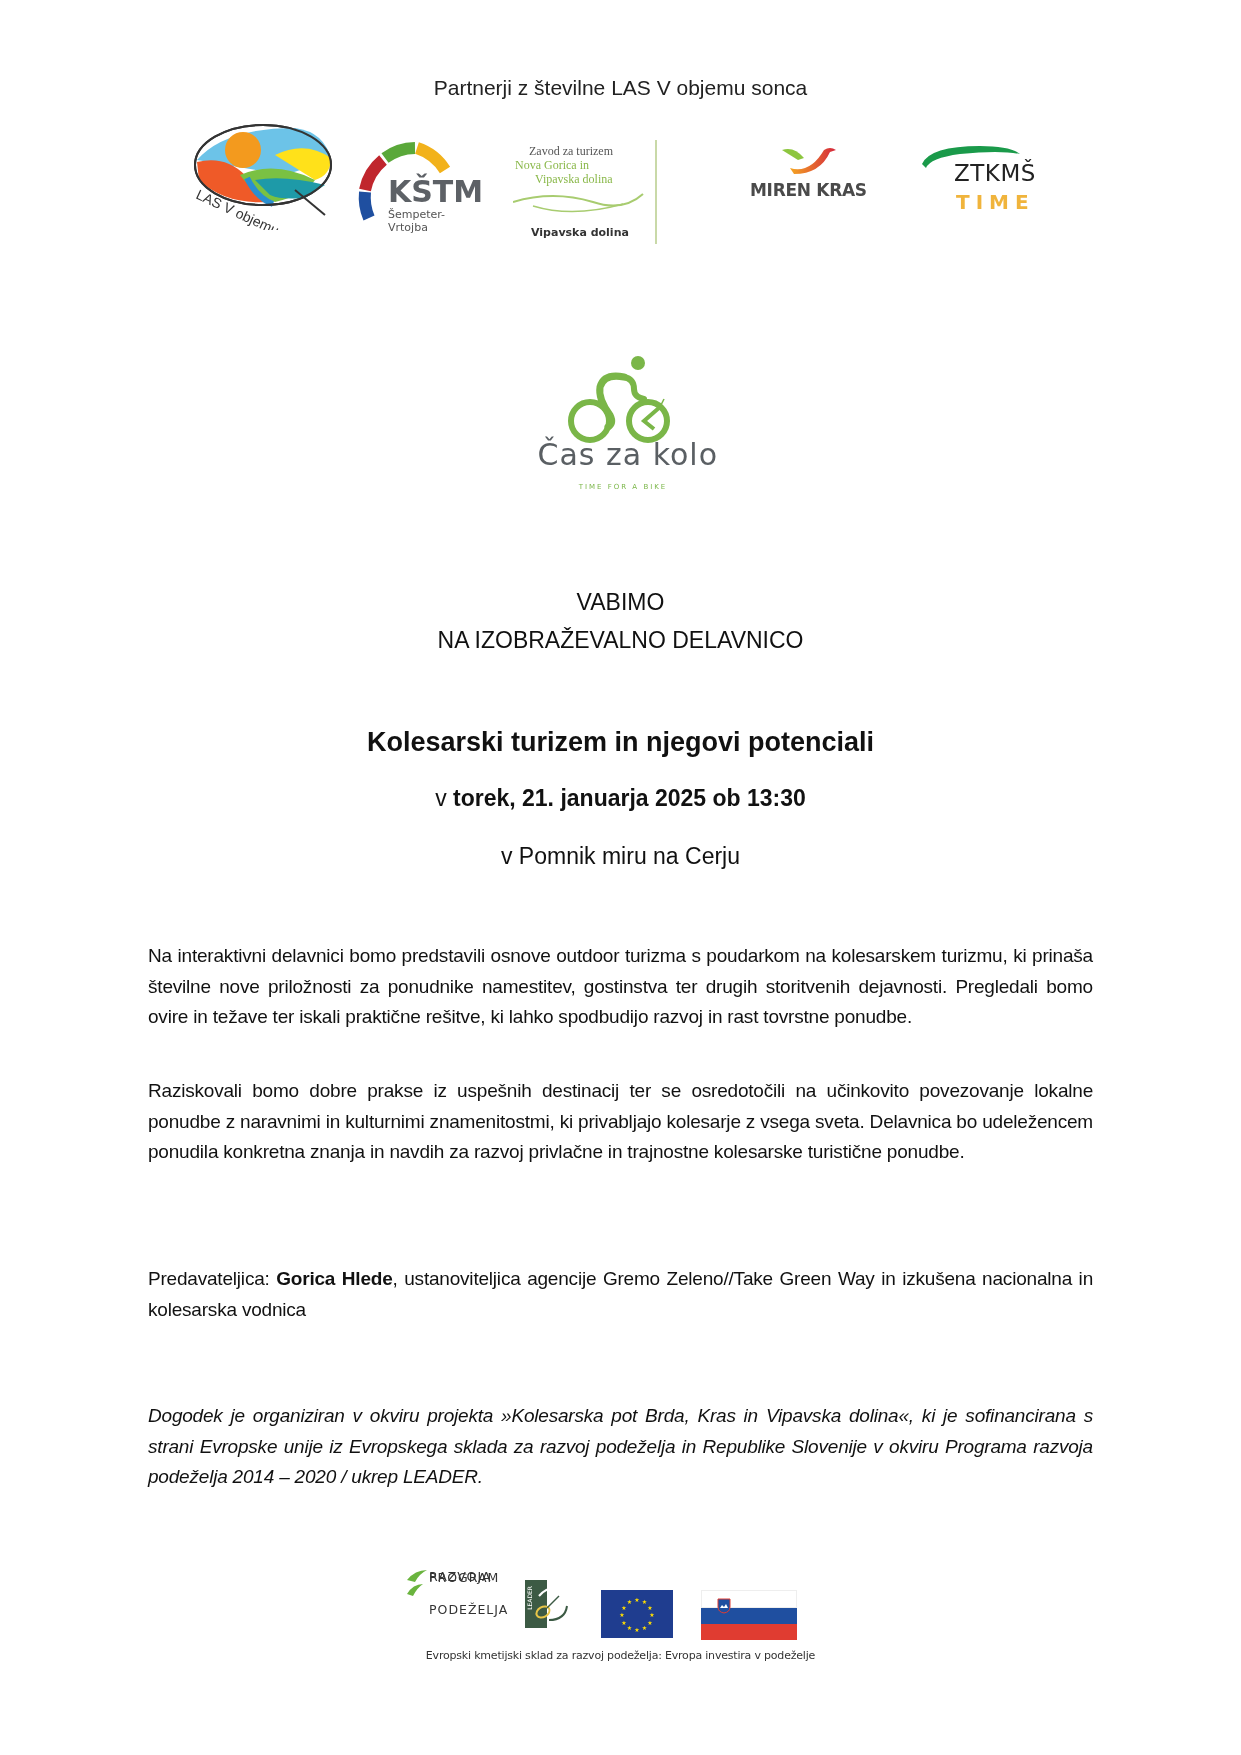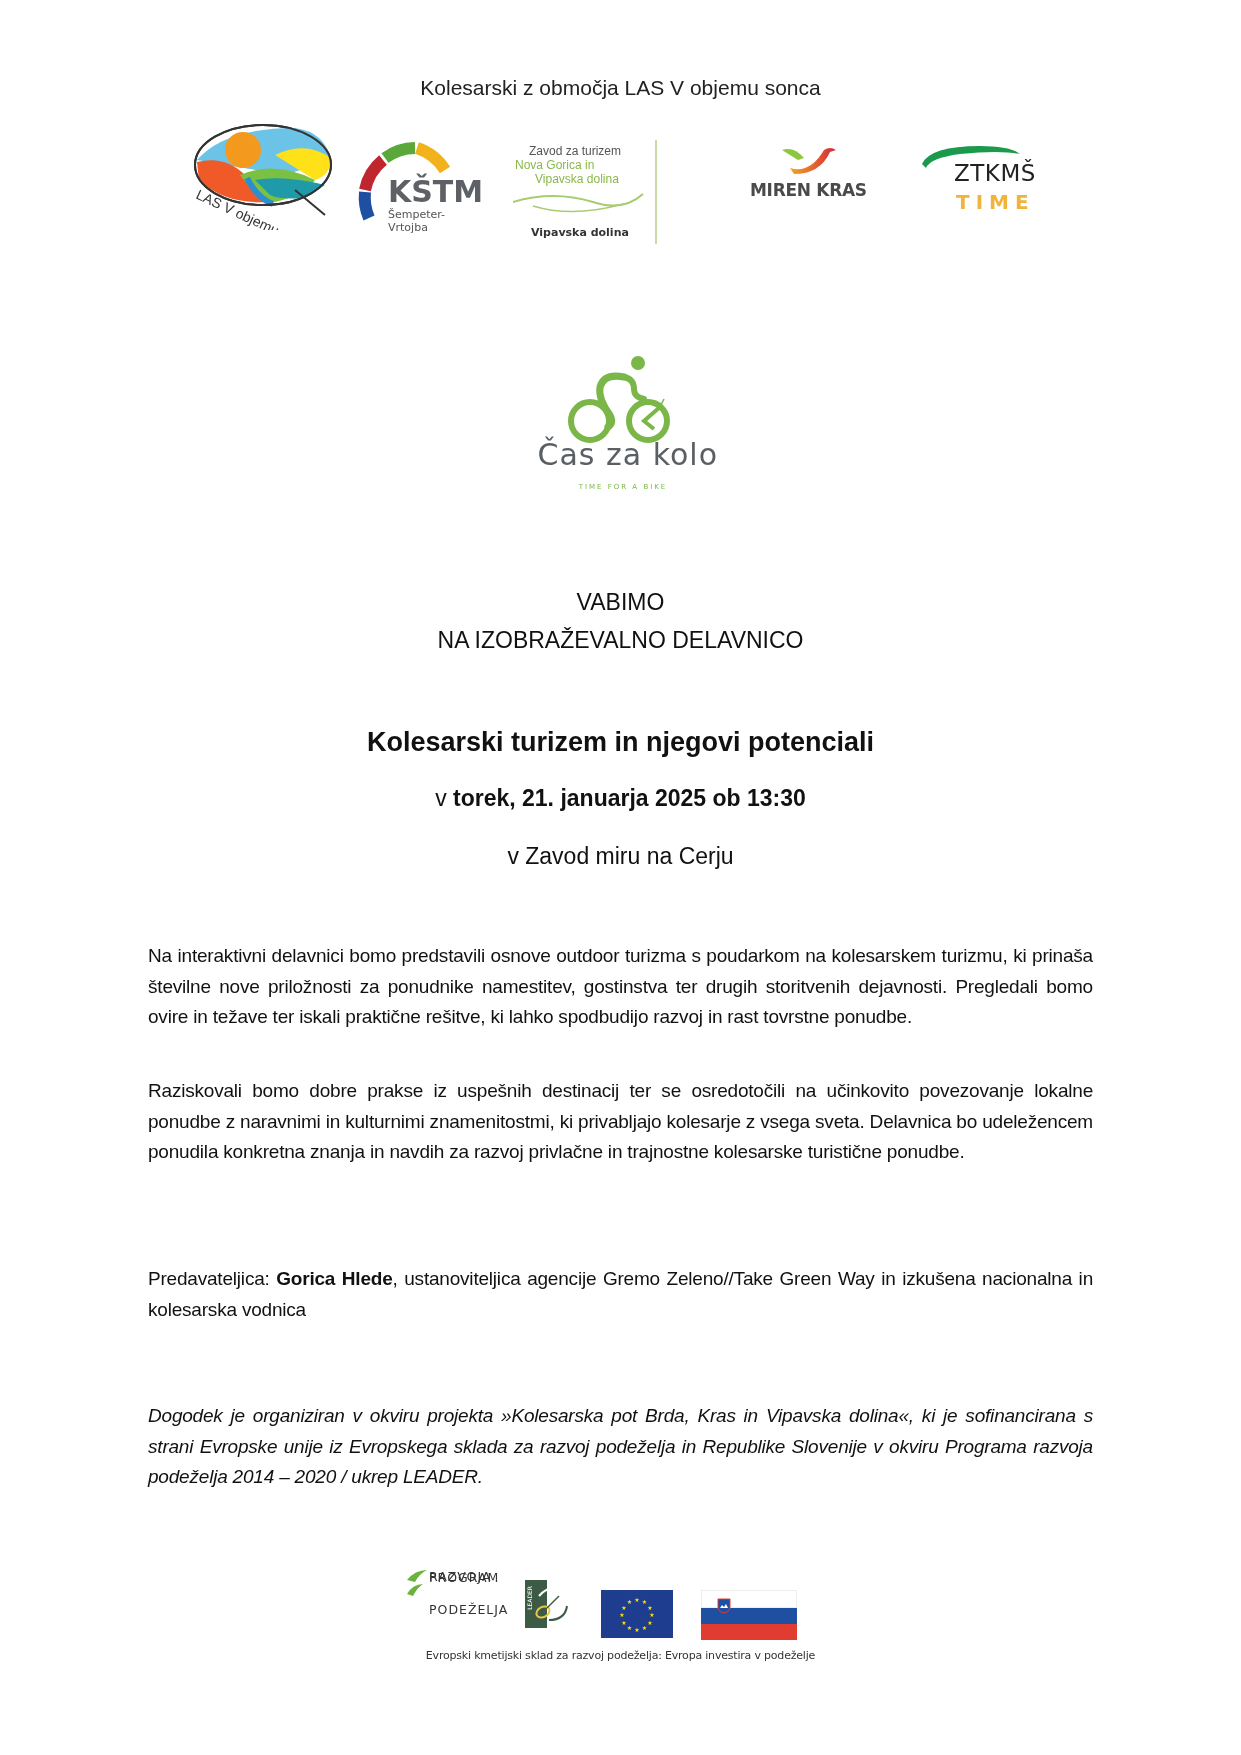--- a/index.html
+++ b/index.html
@@ -5,21 +5,21 @@
   html, body { margin: 0; padding: 0; background: #ffffff; }
   body { width: 1241px; height: 1755px; position: relative; overflow: hidden;
          font-family: "Liberation Sans", sans-serif; color: #111; }
   .abs { position: absolute; }
   .center { text-align: center; left: 0; width: 1241px; }
   .partners-title { top: 76px; font-size: 21px; color: #222; }
 
   
   .logo { position: absolute; }
   .logo-text { font-family: "DejaVu Sans", sans-serif; }
-  .zavod-text { font-family: Liberation Sans, sans-serif; font-size: 12px; line-height: 14px; }
+  .zavod-text { font-family: Liberation Serif, serif; font-size: 12px; line-height: 14px; }
 
   .kolo-title { font-family: "DejaVu Sans", sans-serif; font-size: 30px; color: #5a5f63; letter-spacing: 1px; }
   .kolo-sub { font-family: "DejaVu Sans", sans-serif; font-size: 7px; color: #7ab648; letter-spacing: 2px; }
 
   .invite { font-size: 23px; color: #111; line-height: 38px; }
   .event-title { top: 727px; font-size: 27px; font-weight: bold; }
   .event-date { top: 785px; font-size: 23px; }
   .event-date b { font-weight: bold; }
   .event-place { top: 843px; font-size: 23px; }
 
@@ -27,21 +27,21 @@
           font-family: "Liberation Sans Narrow", "Liberation Sans", sans-serif; letter-spacing: -0.2px; }
   .para i { font-style: italic; }
   .para b { font-weight: bold; }
 
   .footer-caption { font-family: "DejaVu Sans", sans-serif; font-size: 11px; color: #333; letter-spacing: -0.2px; }
   .prp-text { font-family: "DejaVu Sans", sans-serif; font-size: 12.5px; color: #333; line-height: 15px; letter-spacing: 1px; }
 </style>
 </head>
 <body>
 
-<div class="abs center partners-title">Kolesarski z območja LAS V objemu sonca</div>
+<div class="abs center partners-title">Partnerji z številne LAS V objemu sonca</div>
 
 <div class="logo" style="left:185px; top:120px; width:150px; height:110px;">
   <svg width="150" height="110" viewBox="0 0 150 110">
     <ellipse cx="78" cy="45" rx="68" ry="40" fill="#ffffff" stroke="#333" stroke-width="2"></ellipse>
     <path d="M12,40 Q40,8 110,8 Q140,12 146,40 L100,55 Z" fill="#6cc3e8"></path>
     <circle cx="58" cy="30" r="18" fill="#f39a1e"></circle>
     <path d="M90,35 Q120,20 146,38 Q146,55 130,60 Z" fill="#ffe11a"></path>
     <path d="M12,42 Q40,35 60,55 Q70,75 85,82 Q40,85 14,60 Z" fill="#ef5a28"></path>
     <path d="M55,55 Q90,40 130,60 Q120,75 90,82 Q70,75 55,55 Z" fill="#7ac143"></path>
     <path d="M70,60 Q100,55 140,65 L120,78 Q95,80 85,75 Z" fill="#1e9aa8"></path>
@@ -112,21 +112,21 @@
 </div>
 
 <div class="abs center invite" style="top:583px;">VABIMO</div>
 <div class="abs center invite" style="top:621px;text-align:center;">NA IZOBRAŽEVALNO DELAVNICO</div>
 
 <div class="abs center event-title">Kolesarski turizem in njegovi potenciali</div>
 <div class="abs center event-date">
   <span>v</span>
   <b>torek, 21. januarja 2025 ob 13:30</b>
 </div>
-<div class="abs center event-place">v Zavod miru na Cerju</div>
+<div class="abs center event-place">v Pomnik miru na Cerju</div>
 
 <div class="abs para" style="top:941px;">Na interaktivni delavnici bomo predstavili osnove outdoor turizma s poudarkom na kolesarskem turizmu, ki prinaša številne nove priložnosti za ponudnike namestitev, gostinstva ter drugih storitvenih dejavnosti. Pregledali bomo ovire in težave ter iskali praktične rešitve, ki lahko spodbudijo razvoj in rast tovrstne ponudbe.</div>
 <div class="abs para" style="top:1076px;">Raziskovali bomo dobre prakse iz uspešnih destinacij ter se osredotočili na učinkovito povezovanje lokalne ponudbe z naravnimi in kulturnimi znamenitostmi, ki privabljajo kolesarje z vsega sveta. Delavnica bo udeležencem ponudila konkretna znanja in navdih za razvoj privlačne in trajnostne kolesarske turistične ponudbe.</div>
 
 <div class="abs para" style="top:1264px;"><span>Predavateljica:</span> <b>Gorica Hlede</b><span>, ustanoviteljica agencije Gremo Zeleno//Take Green Way in izkušena nacionalna in kolesarska vodnica</span></div>
 
 <div class="abs para" style="top:1401px;"><i>Dogodek je organiziran v okviru projekta »Kolesarska pot Brda, Kras in Vipavska dolina«, ki je sofinancirana s strani Evropske unije iz Evropskega sklada za razvoj podeželja in Republike Slovenije v okviru Programa razvoja podeželja 2014 – 2020 / ukrep LEADER.</i></div>
 
 <div class="logo" style="left:405px; top:1568px; width:100px; height:60px;">
   <svg class="abs" style="left:0; top:0;" width="24" height="30" viewBox="0 0 24 30">

